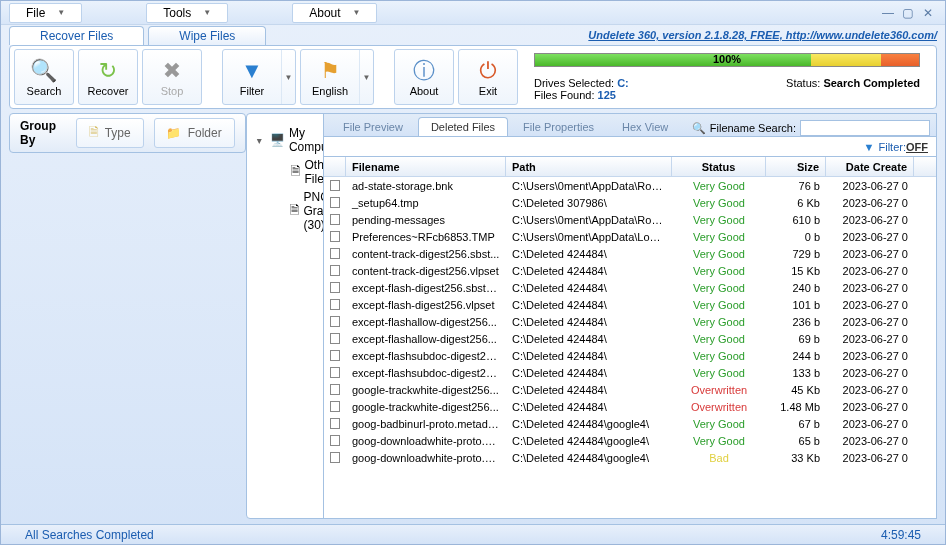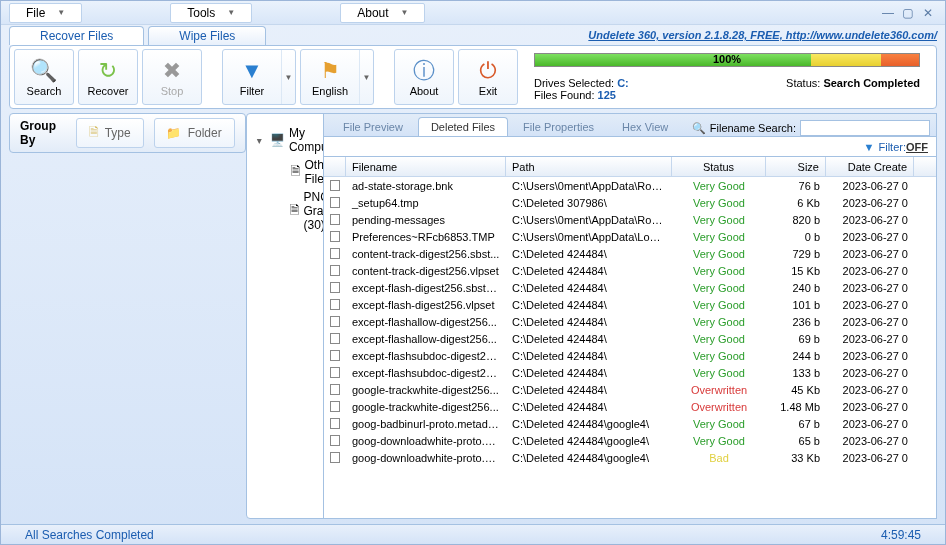--- a/index.html
+++ b/index.html
@@ -1,19 +1,19 @@
 <!DOCTYPE html>
 <html><head>
 <meta charset="utf-8">
 <style>
 * { box-sizing: border-box; margin: 0; padding: 0; font-family: 'Segoe UI', Tahoma, sans-serif; }
 body { width: 946px; height: 545px; background: linear-gradient(to bottom, #e8f0fb, #d4e3f7); border: 1px solid #9bb5d8; font-size: 12px; overflow: hidden; position: relative; }
 .titlebar { height: 24px; background: linear-gradient(to bottom, #eaf2fc, #d8e6f8); display: flex; align-items: center; padding: 0 8px; border-bottom: 1px solid #c5d7ed; }
 .menu { display: flex; gap: 0; flex: 1; }
-.menu-item { padding: 2px 16px; background: #fff; border: 1px solid #bcd2ec; border-radius: 2px; margin-right: 88px; cursor: pointer; display: flex; align-items: center; gap: 12px; font-size: 12px; }
+.menu-item { padding: 2px 16px; background: #fff; border: 1px solid #bcd2ec; border-radius: 2px; margin-right: 64px; cursor: pointer; display: flex; align-items: center; gap: 12px; font-size: 12px; }
 .menu-arrow { font-size: 8px; color: #666; }
 .window-controls { display: flex; gap: 2px; }
 .wc { width: 18px; height: 14px; color: #5a7ba5; cursor: pointer; display: flex; align-items: center; justify-content: center; font-size: 12px; }
 .subheader { height: 20px; display: flex; align-items: center; padding: 0 8px; }
 .tabs-main { display: flex; flex: 1; }
 .tab-main { padding: 2px 30px; border: 1px solid #a4c1e2; border-bottom: none; border-radius: 4px 4px 0 0; background: linear-gradient(to bottom, #fff, #e8f0fb); margin-right: 4px; cursor: pointer; font-size: 12px; color: #1b5db0; }
 .tab-main.active { background: #fff; }
 .version-link { color: #1b5db0; text-decoration: underline; font-style: italic; font-weight: bold; font-size: 11px; }
 .toolbar-area { height: 64px; background: #fff; border: 1px solid #a4c1e2; border-radius: 4px; margin: 0 8px 4px; display: flex; align-items: center; padding: 4px; }
 .tb-btn { width: 60px; height: 56px; border: 1px solid #bcd2ec; border-radius: 3px; background: linear-gradient(to bottom, #fff, #eff5fc); display: flex; flex-direction: column; align-items: center; justify-content: center; margin-right: 4px; cursor: pointer; font-size: 11px; }
@@ -40,21 +40,21 @@
 .right-panel { flex: 1; display: flex; flex-direction: column; }
 .ff-title { height: 20px; text-align: center; font-weight: bold; font-size: 12px; background: linear-gradient(to bottom, #fff, #e2ecf8); border: 1px solid #a4c1e2; border-radius: 4px 4px 0 0; border-bottom: none; line-height: 20px; }
 .subtabs { height: 24px; background: linear-gradient(to bottom, #e2ecf8, #d4e3f7); border: 1px solid #a4c1e2; display: flex; align-items: flex-end; padding: 0 6px; gap: 2px; }
 .subtab { padding: 3px 12px; font-size: 11px; color: #6a86a8; cursor: pointer; border: 1px solid transparent; border-bottom: none; border-radius: 4px 4px 0 0; }
 .subtab.active { background: #fff; border-color: #a4c1e2; color: #333; }
 .search-box { margin-left: auto; display: flex; align-items: center; gap: 4px; font-size: 11px; }
 .search-box input { border: 1px solid #a4c1e2; height: 16px; width: 130px; font-size: 11px; padding: 0 2px; }
 .filter-bar { height: 20px; background: #fff; border: 1px solid #a4c1e2; border-top: none; display: flex; align-items: center; justify-content: flex-end; padding: 0 8px; font-size: 11px; color: #1b5db0; }
 .filter-bar .off { text-decoration: underline; font-weight: bold; color: #333; }
 .grid { flex: 1; background: #fff; border: 1px solid #a4c1e2; border-top: none; overflow: hidden; position: relative; }
-.grid-head { display: flex; background: linear-gradient(to bottom, #fff, #e6eef8); border-bottom: 1px solid #c5d7ed; height: 20px; font-size: 11px; }
+.grid-head { display: flex; background: linear-gradient(to bottom, #fff, #e6eef8); border-bottom: 1px solid #c5d7ed; height: 20px; font-size: 11px; font-weight: bold; }
 .gh { border-right: 1px solid #c5d7ed; padding: 2px 6px; display: flex; align-items: center; }
 .grid-body { height: calc(100% - 20px); overflow-y: scroll; overflow-x: hidden; }
 .grid-row { display: flex; height: 17px; font-size: 11px; align-items: center; border-bottom: 0px solid #eee; }
 .gc { padding: 0 6px; white-space: nowrap; overflow: hidden; text-overflow: ellipsis; }
 .col-check { width: 22px; flex-shrink: 0; display:flex; align-items:center; justify-content:center; }
 .col-name { width: 160px; flex-shrink: 0; }
 .col-path { width: 166px; flex-shrink: 0; }
 .col-status { width: 94px; flex-shrink: 0; text-align: center; }
 .col-size { width: 60px; flex-shrink: 0; text-align: right; }
 .col-date { width: 88px; flex-shrink: 0; text-align: right; }
@@ -235,21 +235,21 @@
             <div class="gc col-size">6 Kb</div>
             <div class="gc col-date">2023-06-27 0</div>
           </div>
           <div class="grid-row">
             <div class="gc col-check">
               <span class="chk"></span>
             </div>
             <div class="gc col-name">pending-messages</div>
             <div class="gc col-path">C:\Users\0ment\AppData\Roaming\S...</div>
             <div class="gc col-status st-good">Very Good</div>
-            <div class="gc col-size">820 b</div>
+            <div class="gc col-size">610 b</div>
             <div class="gc col-date">2023-06-27 0</div>
           </div>
           <div class="grid-row">
             <div class="gc col-check">
               <span class="chk"></span>
             </div>
             <div class="gc col-name">Preferences~RFcb6853.TMP</div>
             <div class="gc col-path">C:\Users\0ment\AppData\Local\Googl...</div>
             <div class="gc col-status st-good">Very Good</div>
             <div class="gc col-size">0 b</div>

